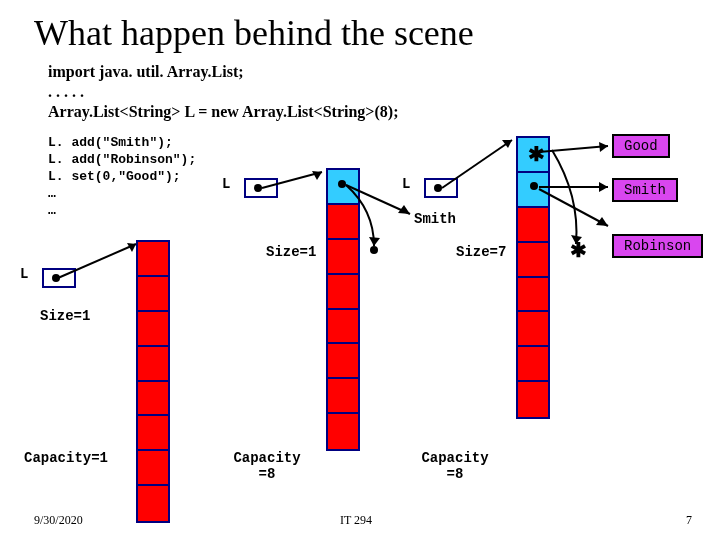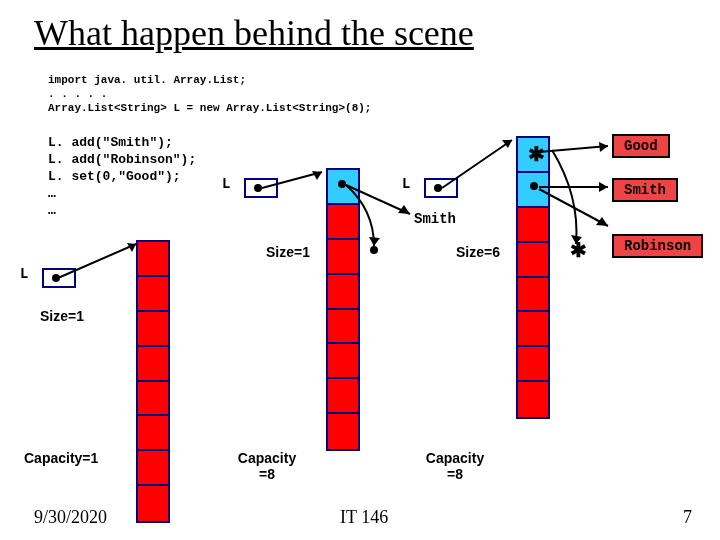--- a/index.html
+++ b/index.html
@@ -11,30 +11,29 @@
     position: relative;
     background: #fff;
     overflow: hidden;
   }
   .title {
     position: absolute;
     top: 12px;
     left: 34px;
     font-size: 36px;
     font-weight: normal;
-    text-decoration: underline;
   }
   .codeblock {
     position: absolute;
-    font-family: Liberation Mono, monospace;
-    font-weight: bold;
-    font-size: 11px;
+    font-family: Liberation Serif, serif;
+    font-weight: bold;
+    font-size: 16px;
     line-height: 1.25;
     white-space: pre;
-    top: 74px;
+    top: 62px;
     left: 48px;
   }
   .codeblock2 {
     position: absolute;
     font-family: "Courier New", monospace;
     font-weight: bold;
     font-size: 13px;
     line-height: 1.3;
     white-space: pre;
     top: 135px;
@@ -88,39 +87,39 @@
   .lb2 { left: 424px; top: 178px; }
   .Llab2 { left: 402px; top: 176px; }
 
   svg.point {
     position: absolute;
     overflow: visible;
   }
 
   .sizelab, .caplab {
     position: absolute;
-    font-family: Liberation Sans, sans-serif;
+    font-family: Liberation Mono, monospace;
     font-weight: bold;
     font-size: 14px;
     white-space: pre;
     text-align: center;
   }
   .sizelab0 { left: 40px; top: 308px; }
   .sizelab1 { left: 266px; top: 244px; }
   .sizelab2 { left: 456px; top: 244px; }
   .caplab0 { left: 24px; top: 450px; }
   .caplab1 { left: 222px; top: 450px; width: 90px;}
   .caplab2 { left: 410px; top: 450px; width: 90px;}
 
   .namebox {
     position: absolute;
     border: 2px solid #000;
-    background: #ef4444;
-    font-family: "Courier New", monospace;
-    font-weight: bold;
+    background: #d946ef;
+    font-family: "Courier New", monospace;
+    font-weight: normal;
     font-size: 14px;
     padding: 2px 10px;
   }
   .nb-good { left: 612px; top: 134px; }
   .nb-smith { left: 612px; top: 178px; }
   .nb-rob { left: 612px; top: 234px; }
   .nb-smith2 {
     position: absolute;
     left: 414px; top: 211px;
     font-family: "Courier New", monospace;
@@ -136,21 +135,21 @@
     position: absolute;
     font-family: Arial, sans-serif;
     font-size: 20px;
     font-weight: bold;
     line-height: 8px;
   }
 
   .footer {
     position: absolute;
     bottom: 12px;
-    font-size: 18px;
+    font-size: 12px;
     text-align: right;
   }
   .f-date { left: 34px; }
   .f-course { left: 340px; }
   .f-page { right: 28px; }
 </style>
 </head>
 <body>
 
 <div class="title">What happen behind the scene</div>
@@ -221,21 +220,21 @@
 <div class="Llabel Llab2">L</div>
 <div class="Lbox lb2">
     <div class="dot"></div>
   </div>
 <svg class="point" style="left:436px;top:136px;width:90px;height:56px">
   <line x1="6" y1="52" x2="76" y2="4" stroke="#000" stroke-width="2"></line>
   <polygon points="76,4 66,4 72,12" fill="#000"></polygon>
 </svg>
 <div class="star" style="left:528px;top:150px">✱</div>
 <div class="sdot" style="left:530px;top:182px"></div>
-<div class="sizelab sizelab2">Size=6</div>
+<div class="sizelab sizelab2">Size=7</div>
 <div class="caplab caplab2">Capacity
 =8</div>
 
 <div class="nb-smith2">Smith</div>
 
 <div class="namebox nb-good">Good</div>
 <div class="namebox nb-smith">Smith</div>
 <div class="namebox nb-rob">Robinson</div>
 
 <svg class="point" style="left:536px;top:140px;width:80px;height:18px">
@@ -261,14 +260,14 @@
   <line x1="2" y1="5" x2="66" y2="34" stroke="#000" stroke-width="2"></line>
   <polygon points="66,34 60,25 54,33" fill="#000"></polygon>
 </svg>
 <svg class="point" style="left:344px;top:180px;width:40px;height:72px">
   <path d="M 2 5 Q 30 30 30 66" stroke="#000" stroke-width="2" fill="none"></path>
   <polygon points="30,66 25,57 36,58" fill="#000"></polygon>
 </svg>
 <div class="sdot" style="left:370px;top:246px"></div>
 
 <div class="footer f-date">9/30/2020</div>
-<div class="footer f-course">IT 146</div>
+<div class="footer f-course">IT 294</div>
 <div class="footer f-page">7</div>
 
 </body></html>

